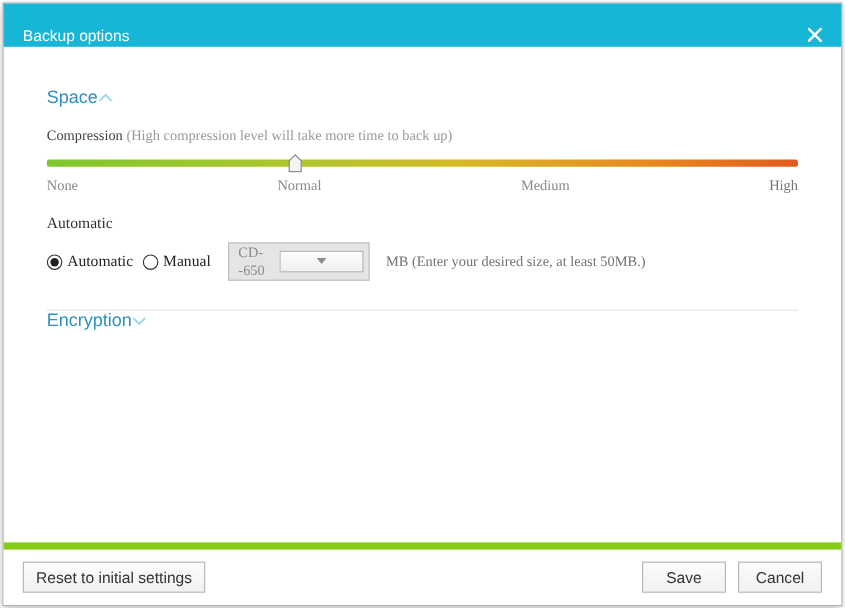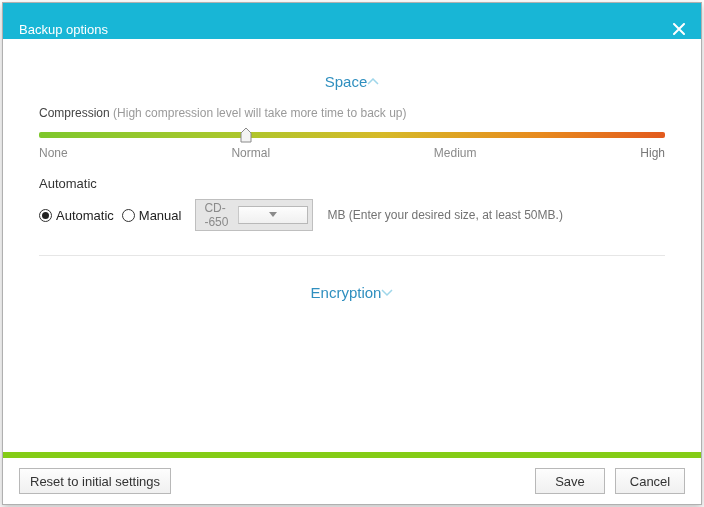--- a/index.html
+++ b/index.html
@@ -38,37 +38,38 @@
     font-size: 15px;
   }
   .content {
     flex: 1;
     padding: 28px 36px 0 36px;
     overflow: hidden;
   }
   .section-header {
     display: flex;
     align-items: center;
-    justify-content: center;
+    justify-content: flex-start;
     color: #2f8fbf;
     font-size: 15px;
     padding: 6px 0;
     cursor: pointer;
   }
   .section-header .chev {
     color: #9fd6ea;
     font-size: 12px;
   }
   .section-header.top-sep {
     border-top: 1px solid #e6e6e6;
     margin-top: 18px;
-    padding-top: 28px;
+    padding-top: 0;
   }
   .section-body {
     padding: 10px 0 6px 0;
+    font-family: Liberation Serif, serif;
   }
   .row-label {
     color: #444;
     font-size: 12px;
   }
   .row-label .hint {
     color: #9a9a9a;
     font-size: 12px;
   }
   .slider-wrap {

